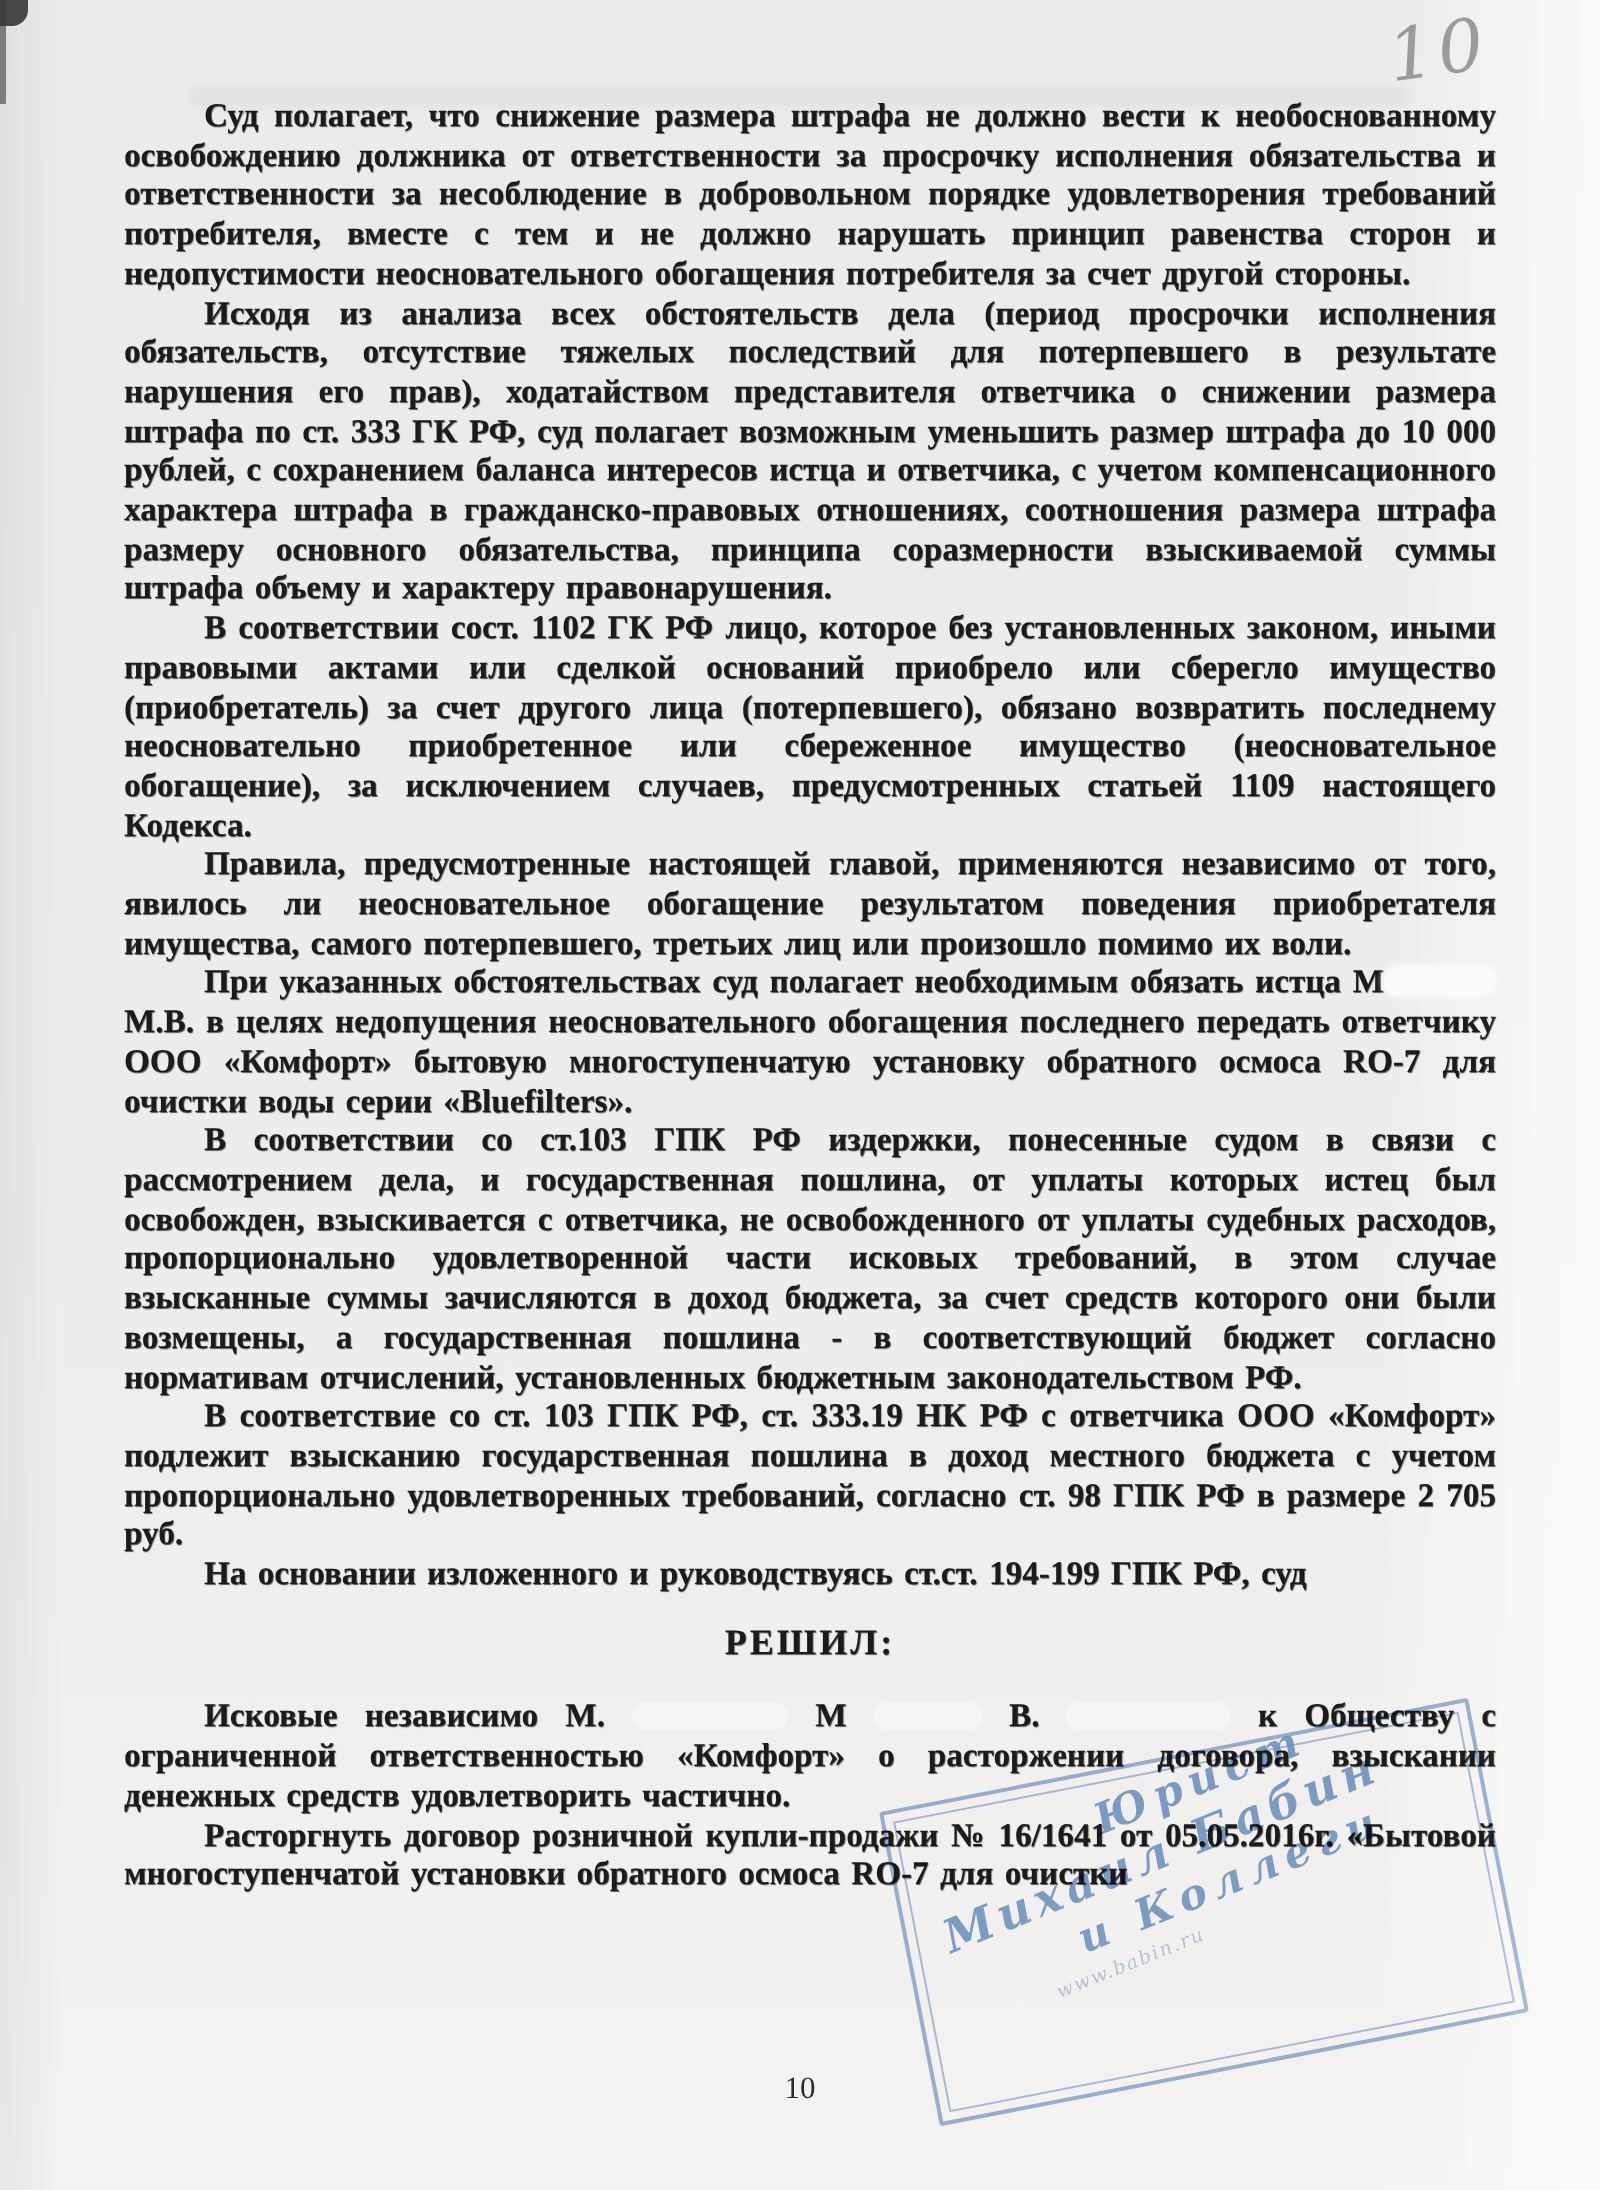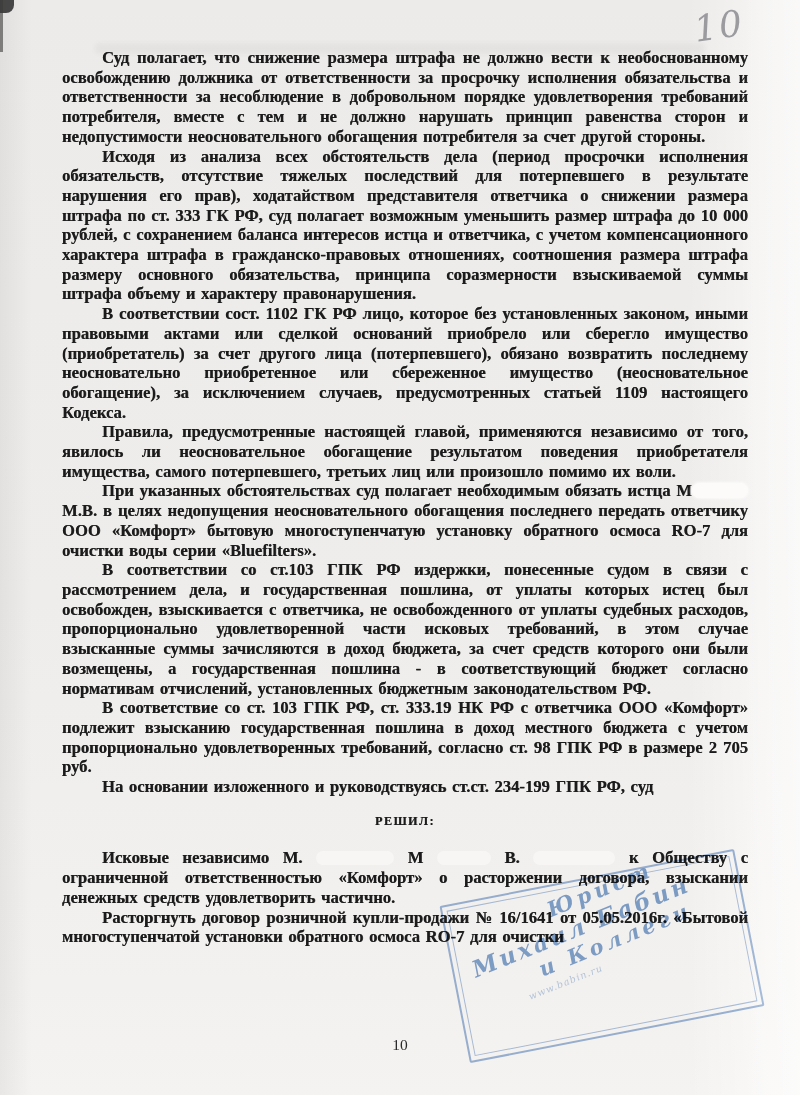--- a/index.html
+++ b/index.html
@@ -45,21 +45,21 @@
   }
   .name-gap{
     display:inline-block;height:14px;border-radius:7px;
     background:rgba(252,251,250,0.55);
     vertical-align:-2px;text-indent:0;
   }
   .gap-1{width:78px;} .gap-2{width:54px;} .gap-3{width:82px;}
 
   .resolution-heading{
     text-align:center;text-indent:0 !important;
-    font-weight:bold;font-size:12px;letter-spacing:1.5px;
+    font-weight:bold;font-size:18px;letter-spacing:1.5px;
     margin:15px 0 17px 0 !important;
   }
 
   .footer-number{
     position:absolute;left:0;top:1036px;width:800px;
     text-align:center;font-size:15.5px;color:#2a2a2a;
     font-family:"Liberation Serif", serif;
   }
 
   
@@ -100,21 +100,21 @@
   <div class="hand-number">10</div>
 
   <div class="content">
     <p>Суд полагает, что снижение размера штрафа не должно вести к необоснованному освобождению должника от ответственности за просрочку исполнения обязательства и ответственности за несоблюдение в добровольном порядке удовлетворения требований потребителя, вместе с тем и не должно нарушать принцип равенства сторон и недопустимости неосновательного обогащения потребителя за счет другой стороны.</p>
     <p>Исходя из анализа всех обстоятельств дела (период просрочки исполнения обязательств, отсутствие тяжелых последствий для потерпевшего в результате нарушения его прав), ходатайством представителя ответчика о снижении размера штрафа по ст. 333 ГК РФ, суд полагает возможным уменьшить размер штрафа до 10 000 рублей, с сохранением баланса интересов истца и ответчика, с учетом компенсационного характера штрафа в гражданско-правовых отношениях, соотношения размера штрафа размеру основного обязательства, принципа соразмерности взыскиваемой суммы штрафа объему и характеру правонарушения.</p>
     <p>В соответствии сост. 1102 ГК РФ лицо, которое без установленных законом, иными правовыми актами или сделкой оснований приобрело или сберегло имущество (приобретатель) за счет другого лица (потерпевшего), обязано возвратить последнему неосновательно приобретенное или сбереженное имущество (неосновательное обогащение), за исключением случаев, предусмотренных статьей 1109 настоящего Кодекса.</p>
     <p>Правила, предусмотренные настоящей главой, применяются независимо от того, явилось ли неосновательное обогащение результатом поведения приобретателя имущества, самого потерпевшего, третьих лиц или произошло помимо их воли.</p>
     <p><span>При указанных обстоятельствах суд полагает необходимым обязать истца М</span><span class="redaction-pill"></span> <span>М.В. в целях недопущения неосновательного обогащения последнего передать ответчику ООО «Комфорт» бытовую многоступенчатую установку обратного осмоса RO-7 для очистки воды серии «Bluefilters».</span></p>
     <p>В соответствии со ст.103 ГПК РФ издержки, понесенные судом в связи с рассмотрением дела, и государственная пошлина, от уплаты которых истец был освобожден, взыскивается с ответчика, не освобожденного от уплаты судебных расходов, пропорционально удовлетворенной части исковых требований, в этом случае взысканные суммы зачисляются в доход бюджета, за счет средств которого они были возмещены, а государственная пошлина - в соответствующий бюджет согласно нормативам отчислений, установленных бюджетным законодательством РФ.</p>
     <p>В соответствие со ст. 103 ГПК РФ, ст. 333.19 НК РФ с ответчика ООО «Комфорт» подлежит взысканию государственная пошлина в доход местного бюджета с учетом пропорционально удовлетворенных требований, согласно ст. 98 ГПК РФ в размере 2 705 руб.</p>
-    <p>На основании изложенного и руководствуясь ст.ст. 234-199 ГПК РФ, суд</p>
+    <p>На основании изложенного и руководствуясь ст.ст. 194-199 ГПК РФ, суд</p>
 
     <p class="resolution-heading">РЕШИЛ:</p>
 
     <p><span>Исковые независимо М.</span> <span class="name-gap gap-1"></span> <span>М</span> <span class="name-gap gap-2"></span> <span>В.</span> <span class="name-gap gap-3"></span> <span>к Обществу с ограниченной ответственностью «Комфорт» о расторжении договора, взыскании денежных средств удовлетворить частично.</span></p>
     <p>Расторгнуть договор розничной купли-продажи № 16/1641 от 05.05.2016г. «Бытовой многоступенчатой установки обратного осмоса RO-7 для очистки</p>
   </div>
 
   <div class="stamp">
     <div class="stamp-inner"></div>
     <div class="stamp-text">

